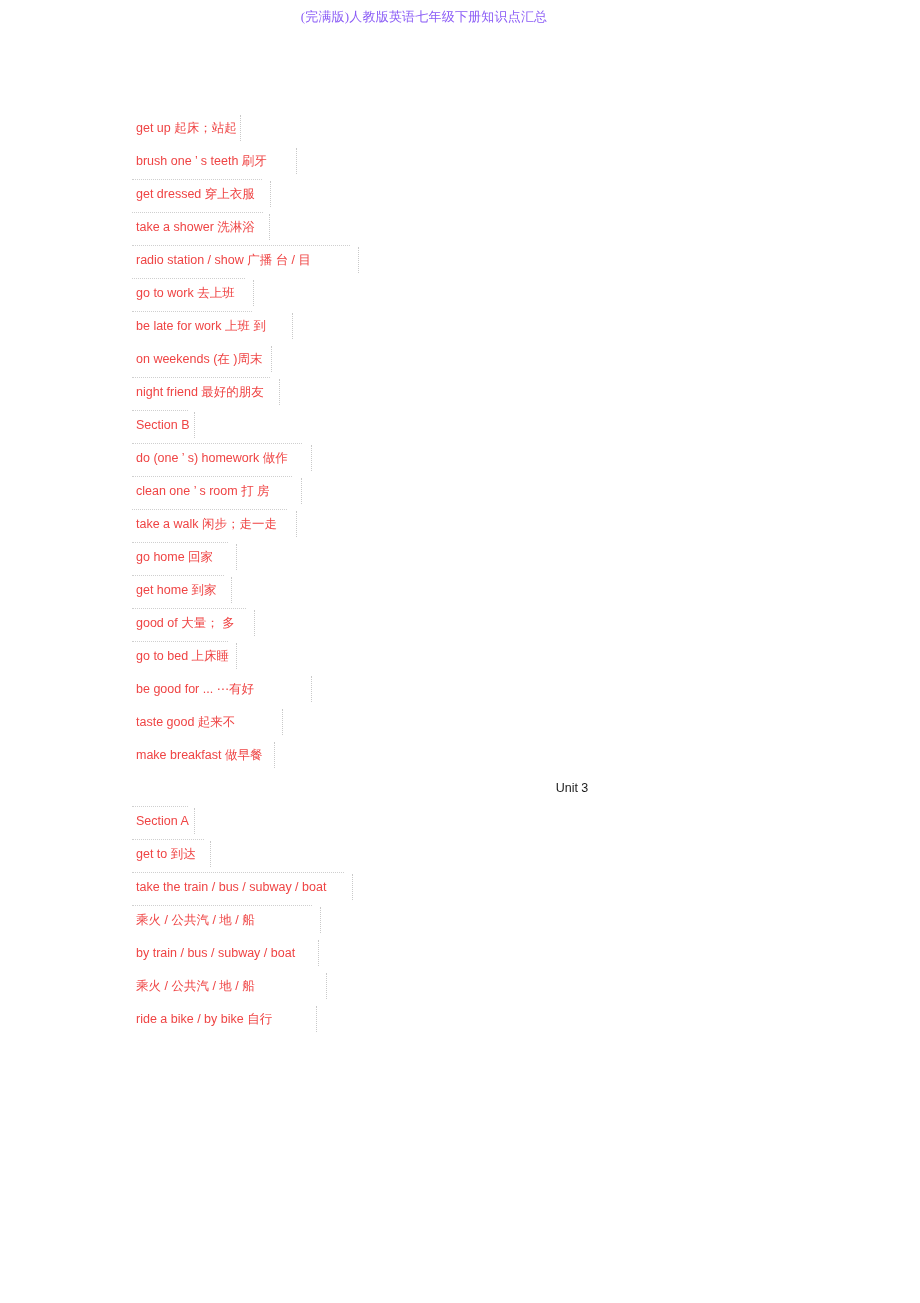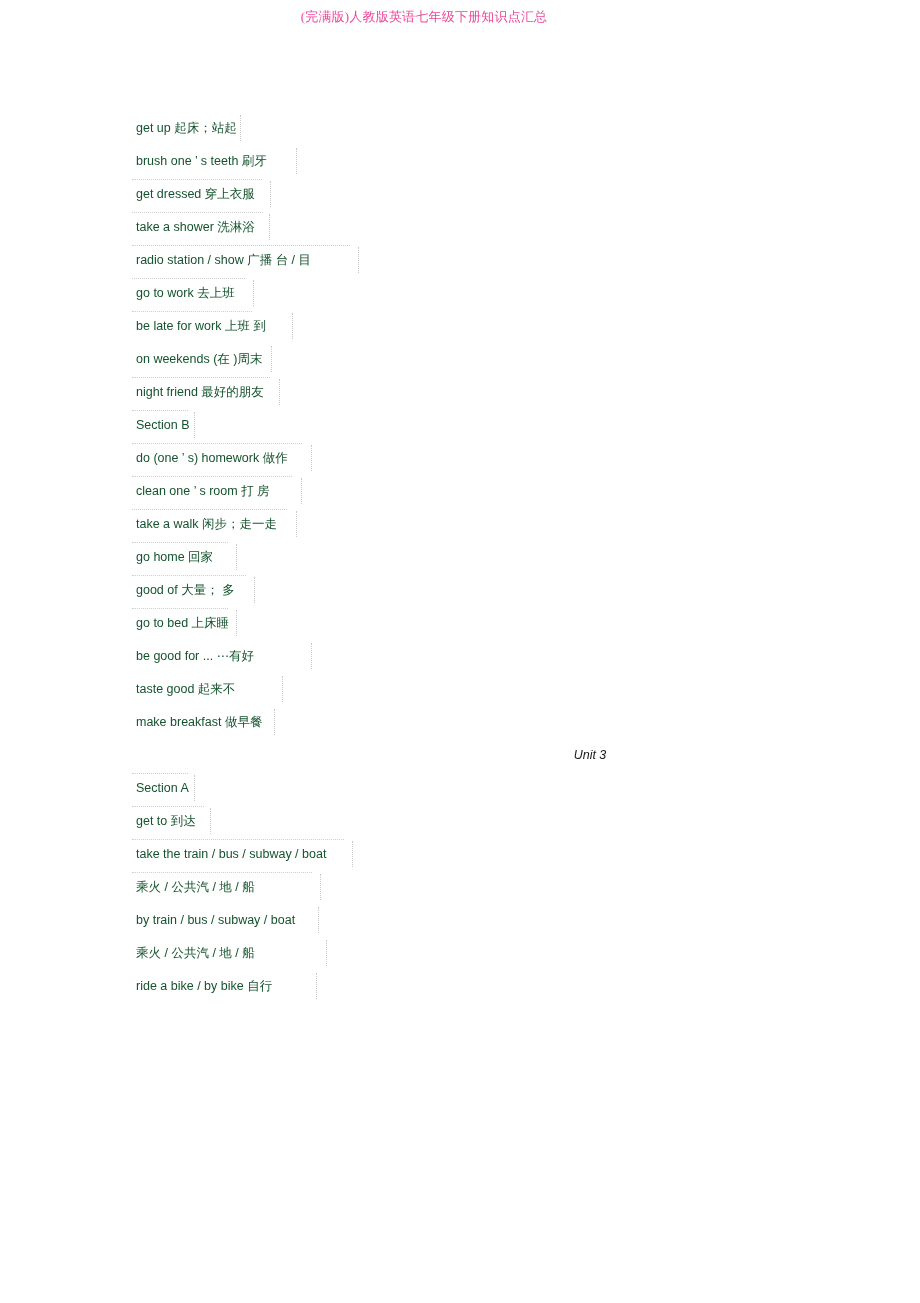--- a/index.html
+++ b/index.html
@@ -20,41 +20,41 @@
   
   .doc-header {
     position: absolute;
     top: 8px;
     left: 0;
     width: 848px;
     text-align: center;
     font-family: "Liberation Serif", "DejaVu Serif", serif;
     font-size: 13px;
     line-height: 17px;
-    color: #ec4899;
+    color: #8b5cf6;
     letter-spacing: 0.2px;
     white-space: nowrap;
   }
 
   
   .page-body {
     position: absolute;
     top: 112px;
     left: 136px;
     width: 660px;
   }
 
   
   .entry {
     position: relative;
     height: 33px;
     line-height: 33px;
     font-size: 12.5px;
     white-space: nowrap;
-    color: #14532d;
+    color: #ef4444;
   }
   .entry .txt {
     display: inline-block;
     padding-right: 2px;
   }
 
   
   .rule-right {
     position: absolute;
     top: 3px;
@@ -76,22 +76,21 @@
     height: 33px;
     line-height: 33px;
     font-size: 12.5px;
     text-align: center;
     color: #1b1b1b;
     padding-right: 0px;
   }
   .unit-heading .txt {
     display: inline-block;
     position: relative;
-    left: 124px;
-    font-style: italic;
+    left: 106px;
   }
 
   
   .stray-rule {
     position: absolute;
     left: 442px;
     top: 4px;
     height: 26px;
     width: 0;
     border-left: 1px dotted #c4c4c4;
@@ -111,20 +110,21 @@
       <div class="entry"><div class="rule-top" style="width: 218px;"></div><div class="rule-right" style="left: 222px;"></div><span class="txt">radio station / show  广播 台  /   目</span></div>
       <div class="entry"><div class="rule-top" style="width: 113px;"></div><div class="rule-right" style="left: 117px;"></div><span class="txt">go to work 去上班</span></div>
       <div class="entry"><div class="rule-top" style="width: 120px;"></div><div class="rule-right" style="left: 156px;"></div><span class="txt">be late for work 上班  到</span></div>
       <div class="entry"><div class="rule-right" style="left: 135px;"></div><span class="txt">on weekends (在 )周末</span></div>
       <div class="entry"><div class="rule-top" style="width: 138px;"></div><div class="rule-right" style="left: 143px;"></div><span class="txt">night friend 最好的朋友</span></div>
       <div class="entry"><div class="rule-top" style="width: 56px;"></div><div class="rule-right" style="left: 58px;"></div><span class="txt">Section B</span></div>
       <div class="entry"><div class="rule-top" style="width: 170px;"></div><div class="rule-right" style="left: 175px;"></div><span class="txt">do (one ’   s) homework 做作</span></div>
       <div class="entry"><div class="rule-top" style="width: 160px;"></div><div class="rule-right" style="left: 165px;"></div><span class="txt">clean one  ’    s room 打  房</span></div>
       <div class="entry"><div class="rule-top" style="width: 155px;"></div><div class="rule-right" style="left: 160px;"></div><span class="txt">take a walk 闲步；走一走</span></div>
       <div class="entry"><div class="rule-top" style="width: 96px;"></div><div class="rule-right" style="left: 100px;"></div><span class="txt">go home 回家</span></div>
+      <div class="entry"><div class="rule-top" style="width: 92px;"></div><div class="rule-right" style="left: 95px;"></div><span class="txt">get home 到家</span></div>
       <div class="entry"><div class="rule-top" style="width: 114px;"></div><div class="rule-right" style="left: 118px;"></div><span class="txt">good of  大量；  多</span></div>
       <div class="entry"><div class="rule-top" style="width: 96px;"></div><div class="rule-right" style="left: 100px;"></div><span class="txt">go to bed 上床睡</span></div>
       <div class="entry"><div class="rule-right" style="left: 175px;"></div><span class="txt">be good for ...  ⋯有好</span></div>
       <div class="entry"><div class="rule-right" style="left: 146px;"></div><span class="txt">taste good   起来不</span></div>
       <div class="entry"><div class="rule-right" style="left: 138px;"></div><span class="txt">make breakfast 做早餐</span></div>
     </div>
   <div class="unit-heading">
     <span class="txt">Unit 3</span>
   </div>
   <div id="entries-bottom">

